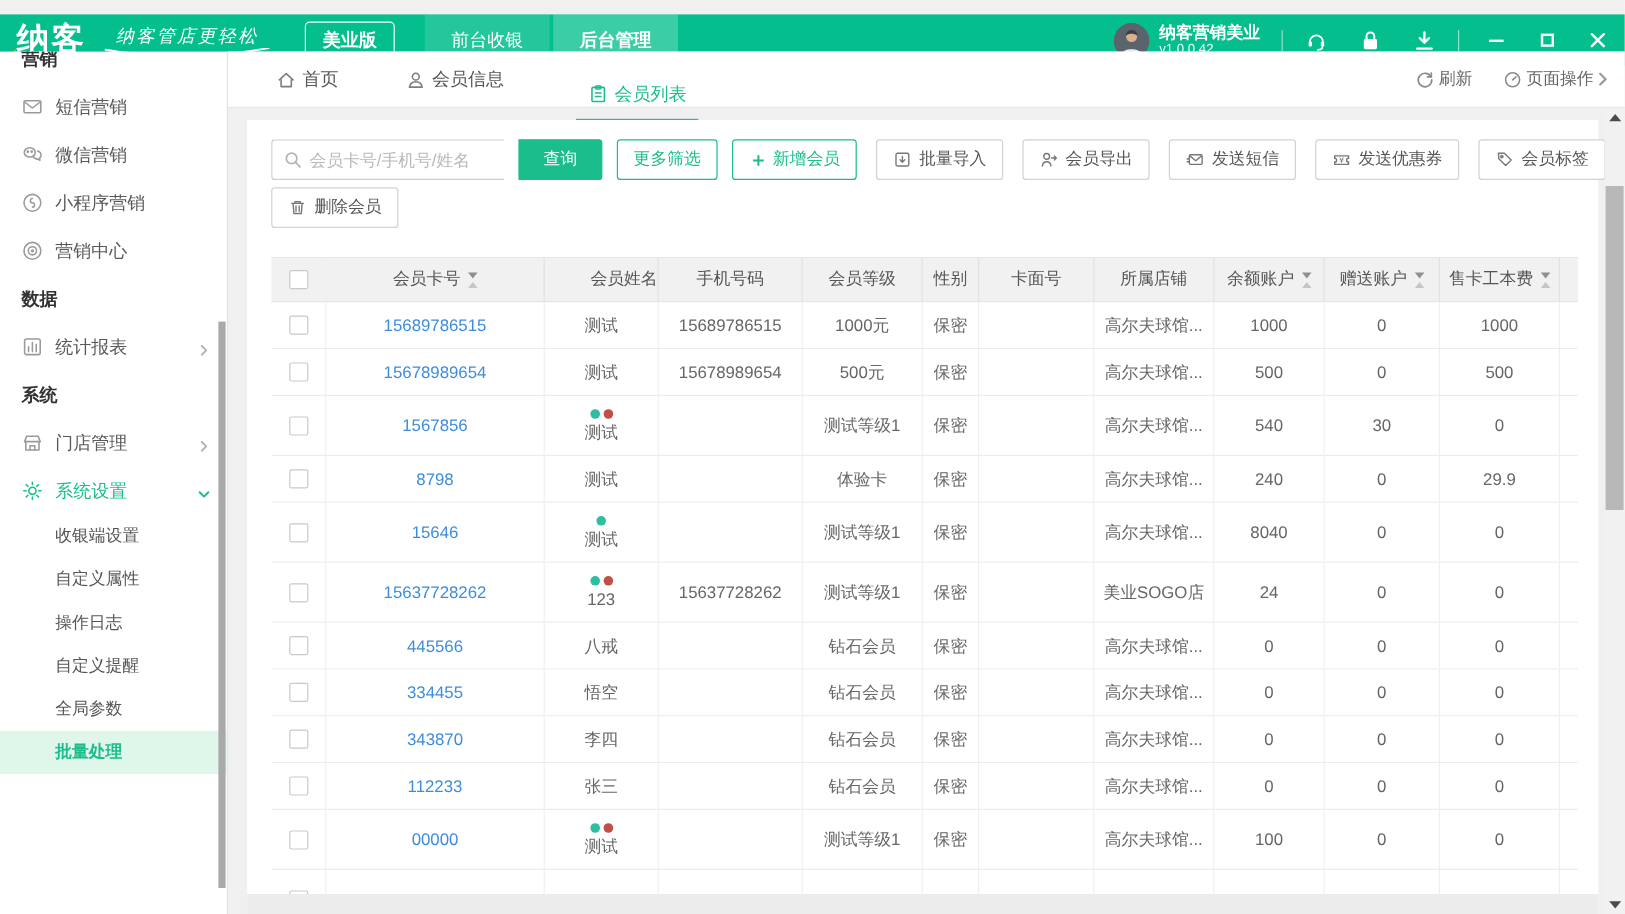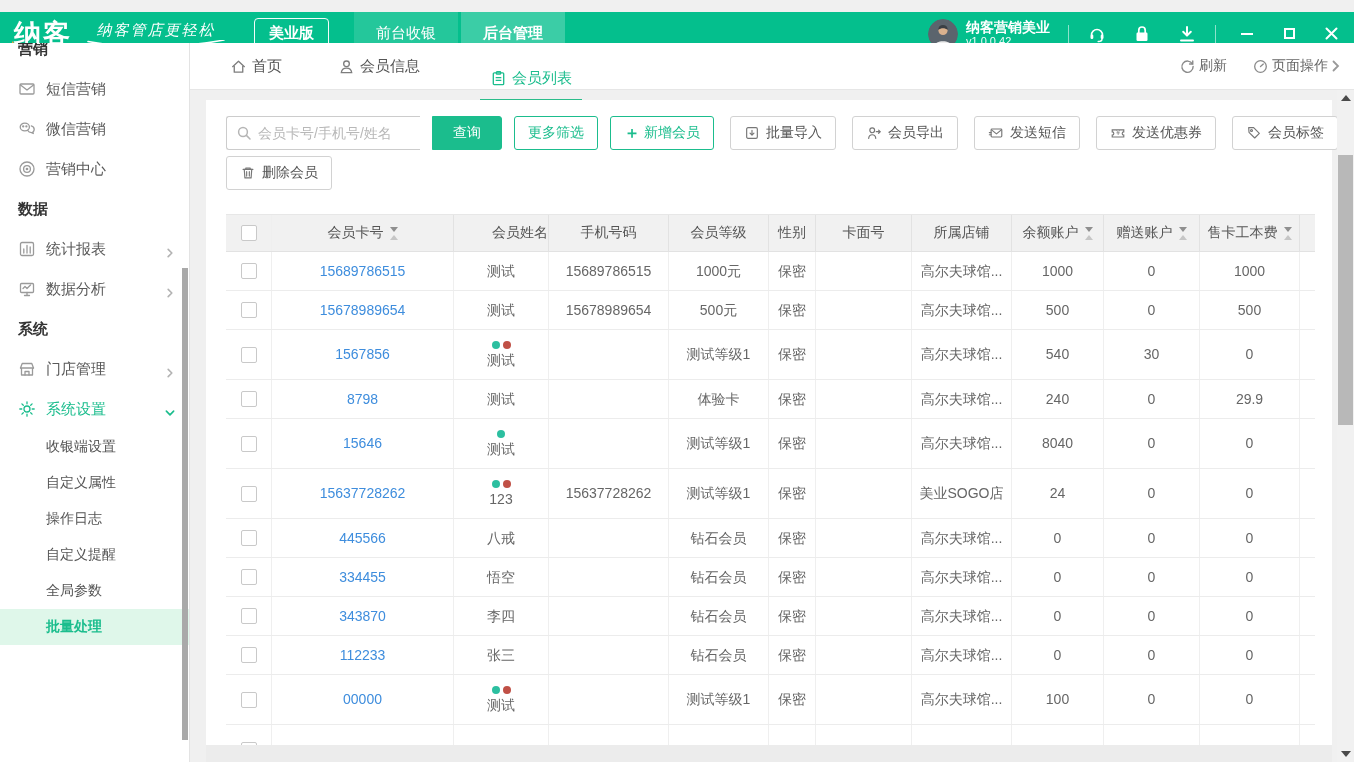--- a/index.html
+++ b/index.html
@@ -195,43 +195,39 @@
             <ellipse cx="6.8" cy="7" rx="4.6" ry="3.9"></ellipse>
             <path d="M9.5 10.3c.8 1.4 2.3 2.3 4 2.3l1.8.9-.4-1.5c.8-.7 1.3-1.6 1.3-2.6 0-1.6-1.2-3-2.9-3.5"></path>
             <circle cx="5.2" cy="6.4" r=".5" fill="currentColor"></circle>
             <circle cx="8.4" cy="6.4" r=".5" fill="currentColor"></circle>
           </svg></span>
         <span class="s-label">微信营销</span>
       </div>
       <div class="side-item">
         <span class="s-icon"><svg viewBox="0 0 18 18" width="18" height="18" fill="none" stroke="currentColor" stroke-width="1.3" stroke-linecap="round" stroke-linejoin="round">
             <circle cx="9" cy="9" r="7"></circle>
+            <path d="M9 5.4c-2.3 0-2.3 3.6 0 3.6s2.3 3.6 0 3.6"></path>
+          </svg></span>
+        <span class="s-label">小程序营销</span>
+      </div>
+      <div class="side-item">
+        <span class="s-icon"><svg viewBox="0 0 18 18" width="18" height="18" fill="none" stroke="currentColor" stroke-width="1.3" stroke-linecap="round" stroke-linejoin="round">
+            <circle cx="9" cy="9" r="7"></circle>
             <circle cx="9" cy="9" r="3.4"></circle>
             <circle cx="9" cy="9" r=".7" fill="currentColor"></circle>
           </svg></span>
         <span class="s-label">营销中心</span>
       </div>
       <div class="side-section">数据</div>
       <div class="side-item">
         <span class="s-icon"><svg viewBox="0 0 18 18" width="18" height="18" fill="none" stroke="currentColor" stroke-width="1.3" stroke-linecap="round" stroke-linejoin="round">
             <rect x="2.5" y="2.5" width="13" height="13" rx="1.5"></rect>
             <path d="M5.8 13V9M9 13V5.5M12.2 13V7"></path>
           </svg></span>
         <span class="s-label">统计报表</span>
-        <span class="s-chev"><svg viewBox="0 0 8 11" width="10" height="10" fill="none" stroke="currentColor" stroke-width="1.8" stroke-linecap="round" stroke-linejoin="round">
-            <path d="M2 1.5L6 5.5L2 9.5"></path>
-          </svg></span>
-      </div>
-      <div class="side-item">
-        <span class="s-icon"><svg viewBox="0 0 18 18" width="18" height="18" fill="none" stroke="currentColor" stroke-width="1.3" stroke-linecap="round" stroke-linejoin="round">
-            <rect x="2.5" y="3.5" width="13" height="9" rx="1"></rect>
-            <path d="M5 8.5l2-2 2 2 3.5-3.5"></path>
-            <path d="M6.5 15.5h5M9 12.5v3"></path>
-          </svg></span>
-        <span class="s-label">数据分析</span>
         <span class="s-chev"><svg viewBox="0 0 8 11" width="10" height="10" fill="none" stroke="currentColor" stroke-width="1.8" stroke-linecap="round" stroke-linejoin="round">
             <path d="M2 1.5L6 5.5L2 9.5"></path>
           </svg></span>
       </div>
       <div class="side-section">系统</div>
       <div class="side-item">
         <span class="s-icon"><svg viewBox="0 0 18 18" width="18" height="18" fill="none" stroke="currentColor" stroke-width="1.3" stroke-linecap="round" stroke-linejoin="round">
             <path d="M3.5 8.5V15h11V8.5"></path>
             <path d="M2.5 8L4.2 3.5h9.6L15.5 8"></path>
             <path d="M2.5 8h13"></path>

